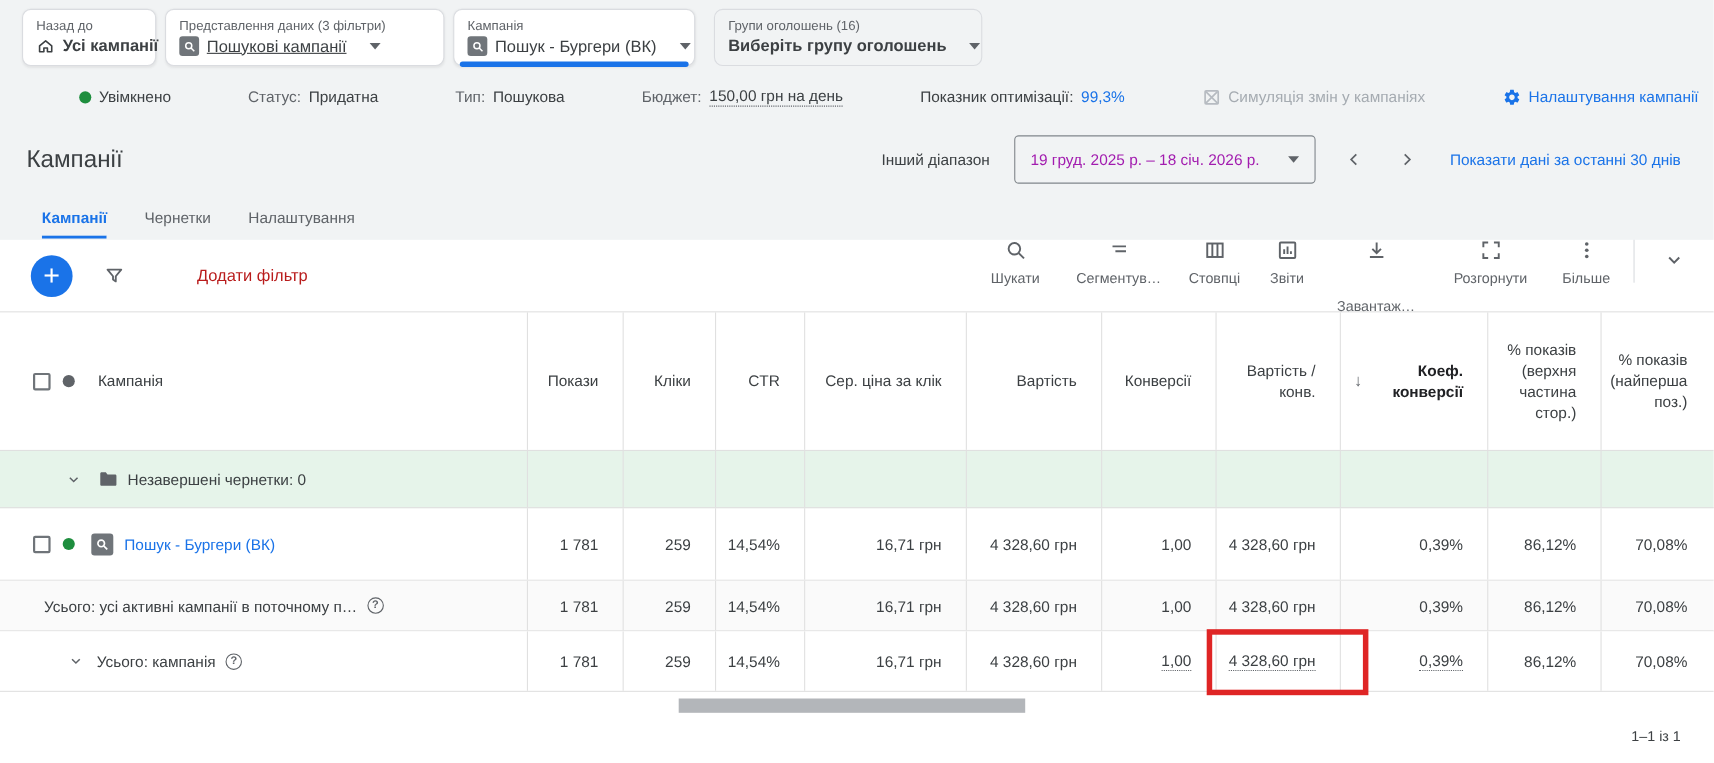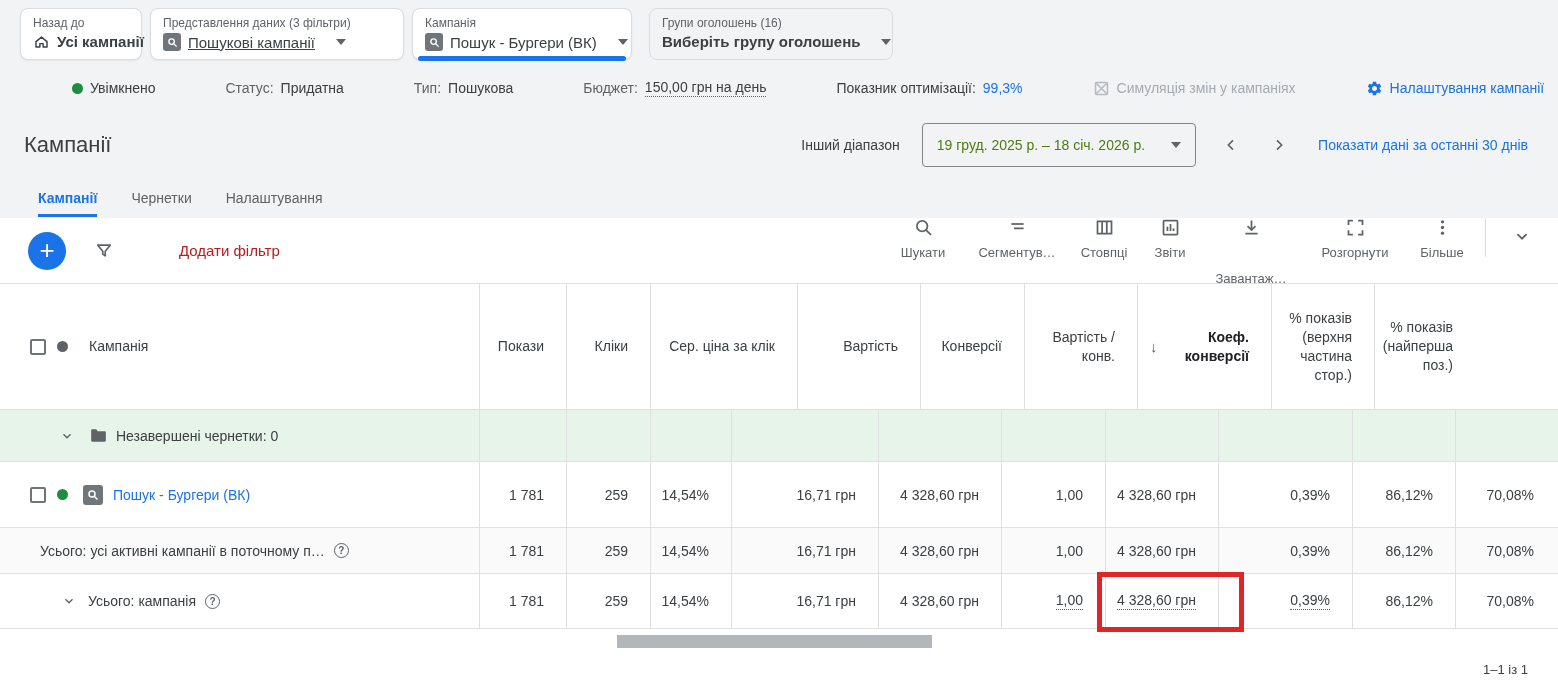--- a/index.html
+++ b/index.html
@@ -32,21 +32,21 @@
   .lbl { color:#5f6368; }
   .val { color:#3c4043; }
   .dotted-u { border-bottom:1px dotted #5f6368; padding-bottom:1px; }
   .blue { color:#1a73e8; }
   .disabled-gray { color:#a5abb1; }
 
   .title-row { display:flex; align-items:center; margin-top:24px; padding-left:24px; padding-right:30px; height:46px; }
   .page-title { font-size:22px; color:#3c4043; font-weight:normal; }
   .title-right { margin-left:auto; display:flex; align-items:center; }
   .custom-range { font-size:14px; color:#3c4043; margin-right:22px; }
-  .date-box { height:44px; border:1px solid #80868b; border-radius:4px; display:flex; align-items:center; padding:0 14px; gap:26px; font-size:14px; color:#4d7c0f; cursor:pointer; background:transparent; }
+  .date-box { height:44px; border:1px solid #80868b; border-radius:4px; display:flex; align-items:center; padding:0 14px; gap:26px; font-size:14px; color:#a21caf; cursor:pointer; background:transparent; }
   .nav-btn { width:26px; height:26px; display:flex; align-items:center; justify-content:center; margin-left:22px; cursor:pointer; }
   .last30 { font-size:14px; margin-left:26px; cursor:pointer; }
 
   .tabs-row { display:flex; gap:34px; padding-left:38px; margin-top:22px; font-size:14px; }
   .tab { color:#5f6368; padding-bottom:8px; cursor:pointer; font-weight:bold; }
   .tab.active { color:#1a73e8; border-bottom:3px solid #1a73e8; border-radius:2px 2px 0 0; }
 
   
   .content { background:#fff; }
   .toolbar { height:66px; display:flex; align-items:center; border-bottom:1px solid #e0e0e0; }
@@ -303,20 +303,21 @@
   <div class="tbl">
 
     <div class="trow hdr">
       <div class="cell c0">
         <span class="checkbox"></span>
         <span class="dot dot-gray hdr-dot"></span>
         <span class="hdr-camp-label">Кампанія</span>
       </div>
       <div class="cell vc c1">Покази</div>
       <div class="cell vc c2">Кліки</div>
+      <div class="cell vc c3">CTR</div>
       <div class="cell vc c4">Сер. ціна за клік</div>
       <div class="cell vc c5">Вартість</div>
       <div class="cell vc c6">Конверсії</div>
       <div class="cell vc c7">Вартість / конв.</div>
       <div class="cell vc c8">
         <span class="sort-arrow">↓</span>
         <span>Коеф. конверсії</span>
       </div>
       <div class="cell vc c9">% показів (верхня частина стор.)</div>
       <div class="cell vc c10">% показів (найперша поз.)</div>

